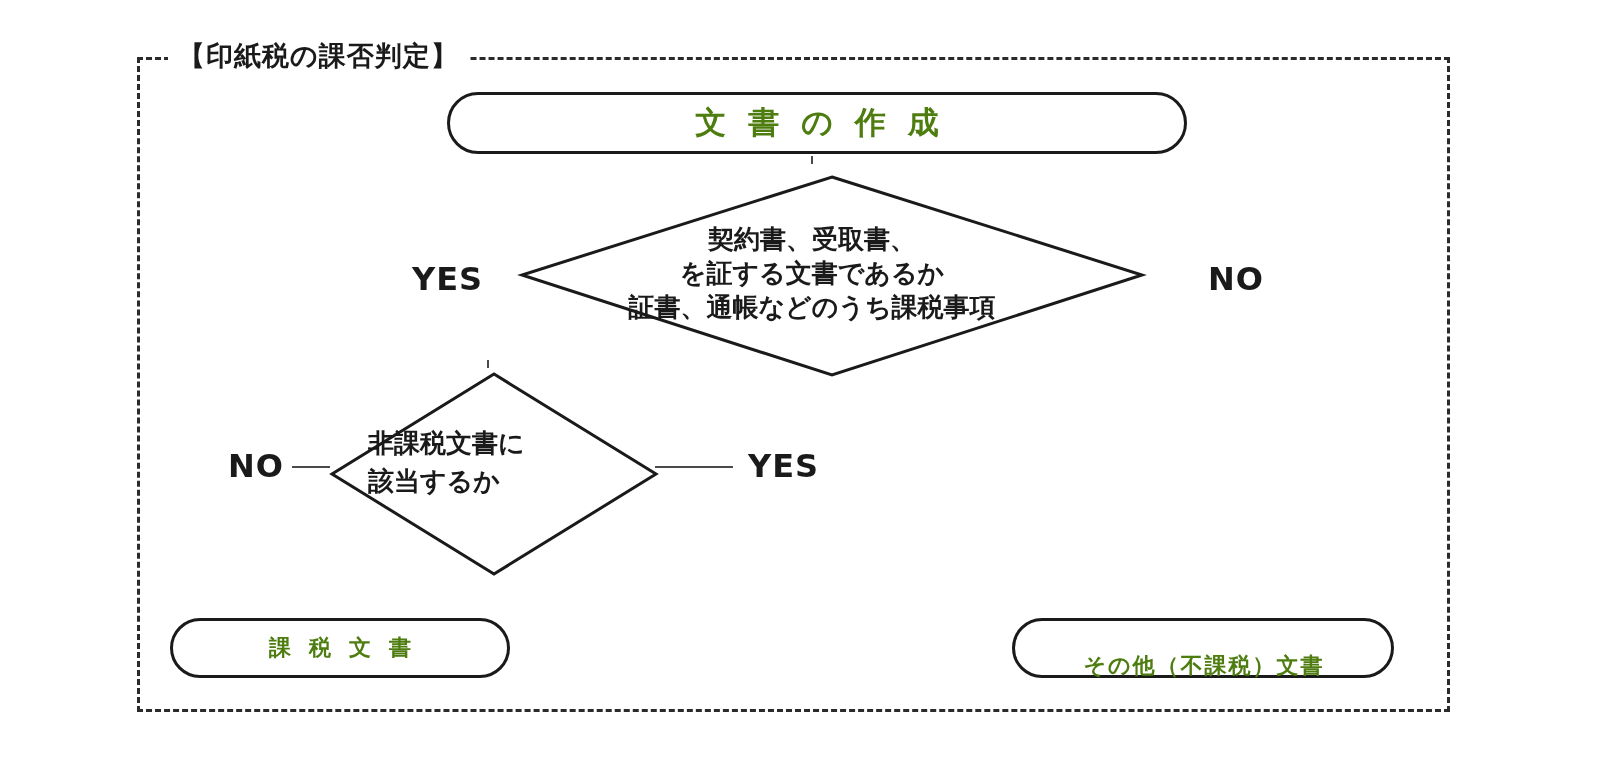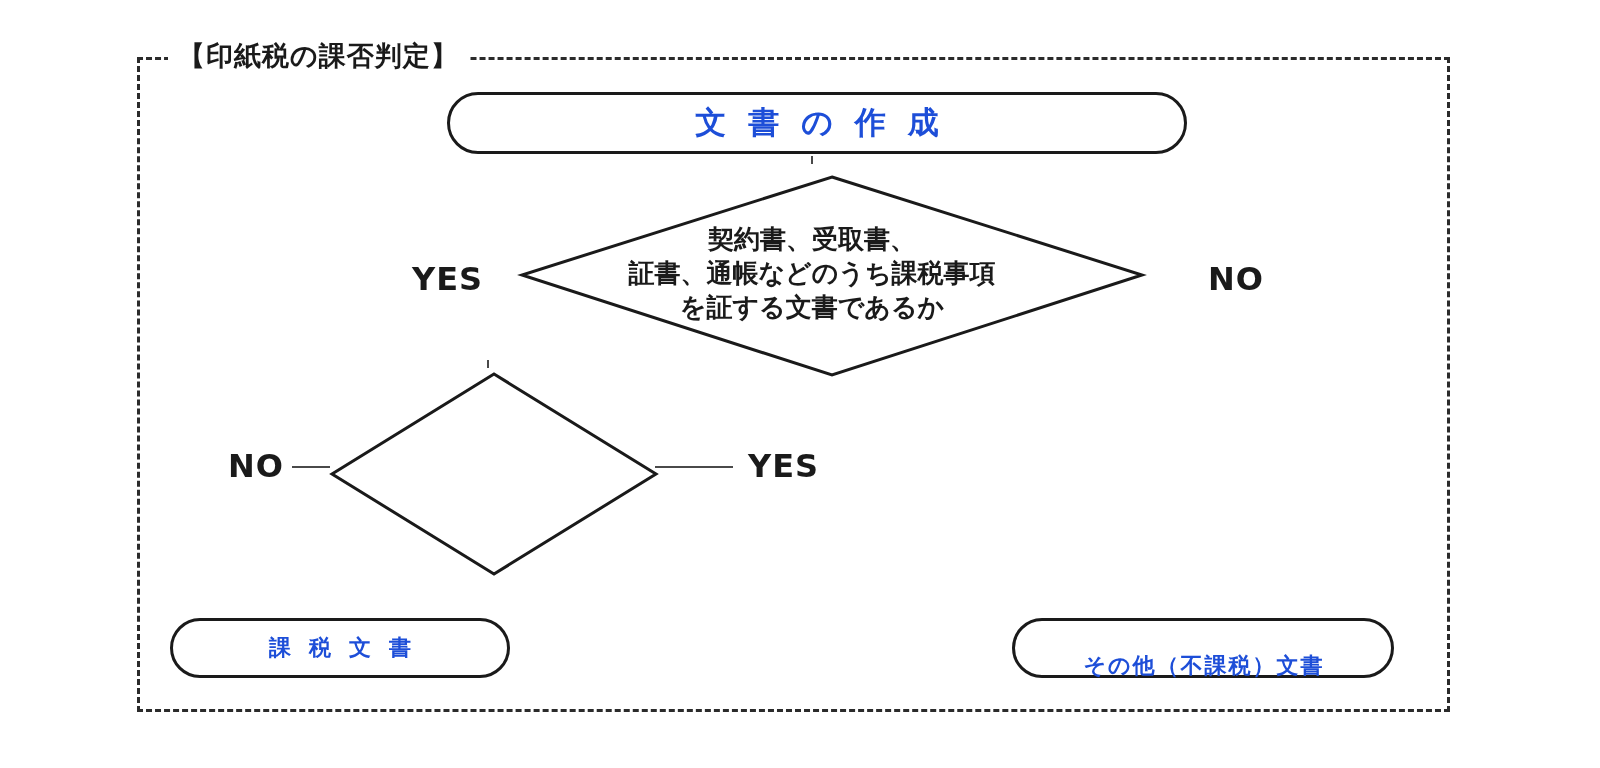--- a/index.html
+++ b/index.html
@@ -50,21 +50,21 @@
   
   .pill {
     position: absolute;
     box-sizing: border-box;
     border: 3px solid #1a1a1a;
     border-radius: 999px;
     background: #ffffff;
     display: flex;
     align-items: center;
     justify-content: center;
-    color: #1d4ed8;
+    color: #4d7c0f;
   }
   .pill-label {
     font-size: 22px;
     font-weight: 700;
     white-space: nowrap;
   }
 
   #box-top {
     left: 447px;
     top: 92px;
@@ -172,32 +172,36 @@
     <span class="pill-label">文書の作成</span>
   </div>
 
   <div class="connector v-line" id="conn-top-tick"></div>
 
   <svg class="diamond-svg" id="diamond1-svg" style="left:520px; top:175px;" width="624" height="202" viewBox="0 0 624 202">
     <polygon class="diamond-shape" points="312,2 622,100 312,200 2,100"></polygon>
   </svg>
   <div class="diamond-text" id="diamond1-text">
     <div>契約書、受取書、</div>
+    <div>を証する文書であるか</div>
     <div>証書、通帳などのうち課税事項</div>
-    <div>を証する文書であるか</div>
   </div>
 
   <div class="branch-label" id="label-yes-1">YES</div>
   <div class="branch-label" id="label-no-1">NO</div>
 
   <div class="connector v-line" id="conn-d2-tick"></div>
 
   <svg class="diamond-svg" id="diamond2-svg" style="left:330px; top:372px;" width="328" height="204" viewBox="0 0 328 204">
     <polygon class="diamond-shape" points="164,2 326,102 164,202 2,102"></polygon>
   </svg>
+  <div class="diamond-text" id="diamond2-text">
+    <div>非課税文書に</div>
+    <div>該当するか</div>
+  </div>
 
   <div class="connector h-line" id="conn-no2-left"></div>
   <div class="connector h-line" id="conn-yes2-right"></div>
 
   <div class="branch-label" id="label-no-2">NO</div>
   <div class="branch-label" id="label-yes-2">YES</div>
 
   <div class="pill" id="box-taxable">
     <span class="pill-label">課税文書</span>
   </div>

